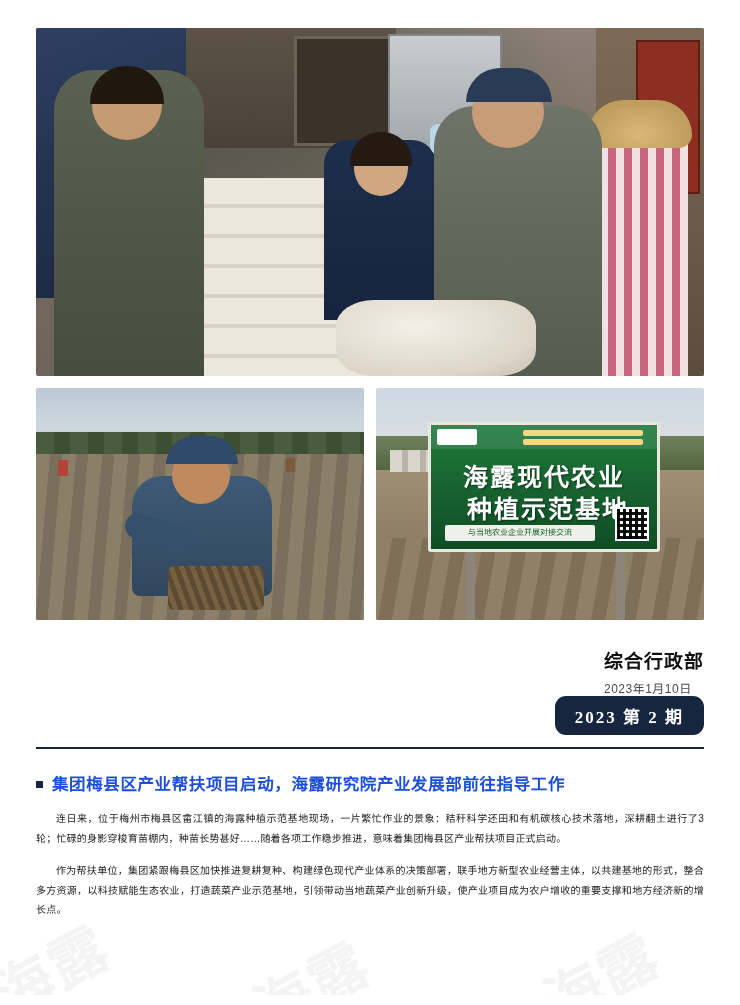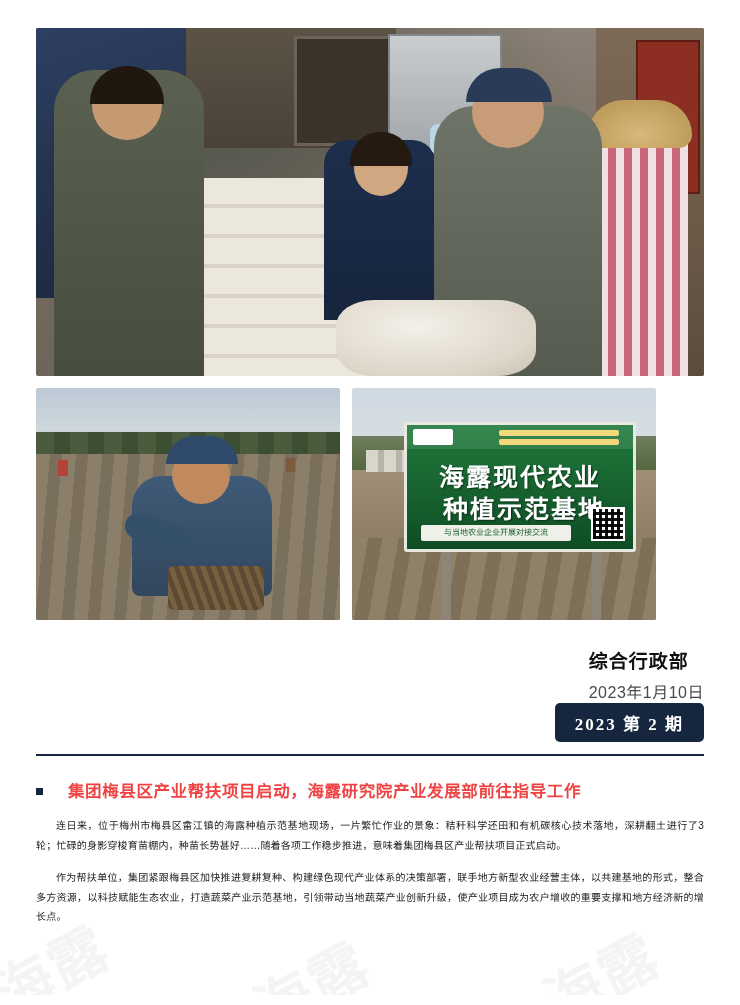--- a/index.html
+++ b/index.html
@@ -55,21 +55,21 @@
     border-radius: 2px;
     overflow: hidden;
     position: relative;
   }
   .photo-row {
     display: flex;
     gap: 12px;
     margin-top: 12px;
   }
   .photo-small {
-    width: 304px;
+    width: 328px;
     height: 232px;
     border-radius: 2px;
     overflow: hidden;
     position: relative;
   }
 
   
   .p1 {
     background:
       radial-gradient(ellipse at 18% 20%, #4a4f46 0%, rgba(74,79,70,0) 55%),
@@ -185,52 +185,51 @@
     flex-direction: column;
   }
   .dept-block .dept {
     font-size: 19px;
     font-weight: bold;
     letter-spacing: 1px;
     color: #111;
     font-family: "Liberation Serif", serif;
   }
   .dept-block .date {
-    font-size: 16px;
+    font-size: 12px;
     color: #4a4a4a;
     margin-top: 6px;
     letter-spacing: .5px;
-    text-align: right;
   }
   .issue-badge {
     background: #16263f;
     color: #ffffff;
     font-size: 17px;
     font-weight: bold;
     padding: 7px 20px;
-    border-radius: 5px;
+    border-radius: 11px;
     letter-spacing: 2px;
     font-family: "Liberation Serif", serif;
     margin-left: 12px;
   }
   .rule {
     height: 2px;
     background: #16263f;
     margin-top: 4px;
   }
 
   
   .article { margin-top: 24px; }
   .headline {
     display: flex;
     align-items: flex-start;
-    gap: 25px;
+    gap: 9px;
     font-size: 16.5px;
     font-weight: bold;
-    color: #ef4444;
+    color: #1d4ed8;
     letter-spacing: .6px;
     font-family: "Liberation Serif", serif;
     line-height: 1.4;
   }
   .bullet {
     width: 7px; height: 7px;
     background: #16263f;
     margin-top: 8px;
     flex: none;
   }

